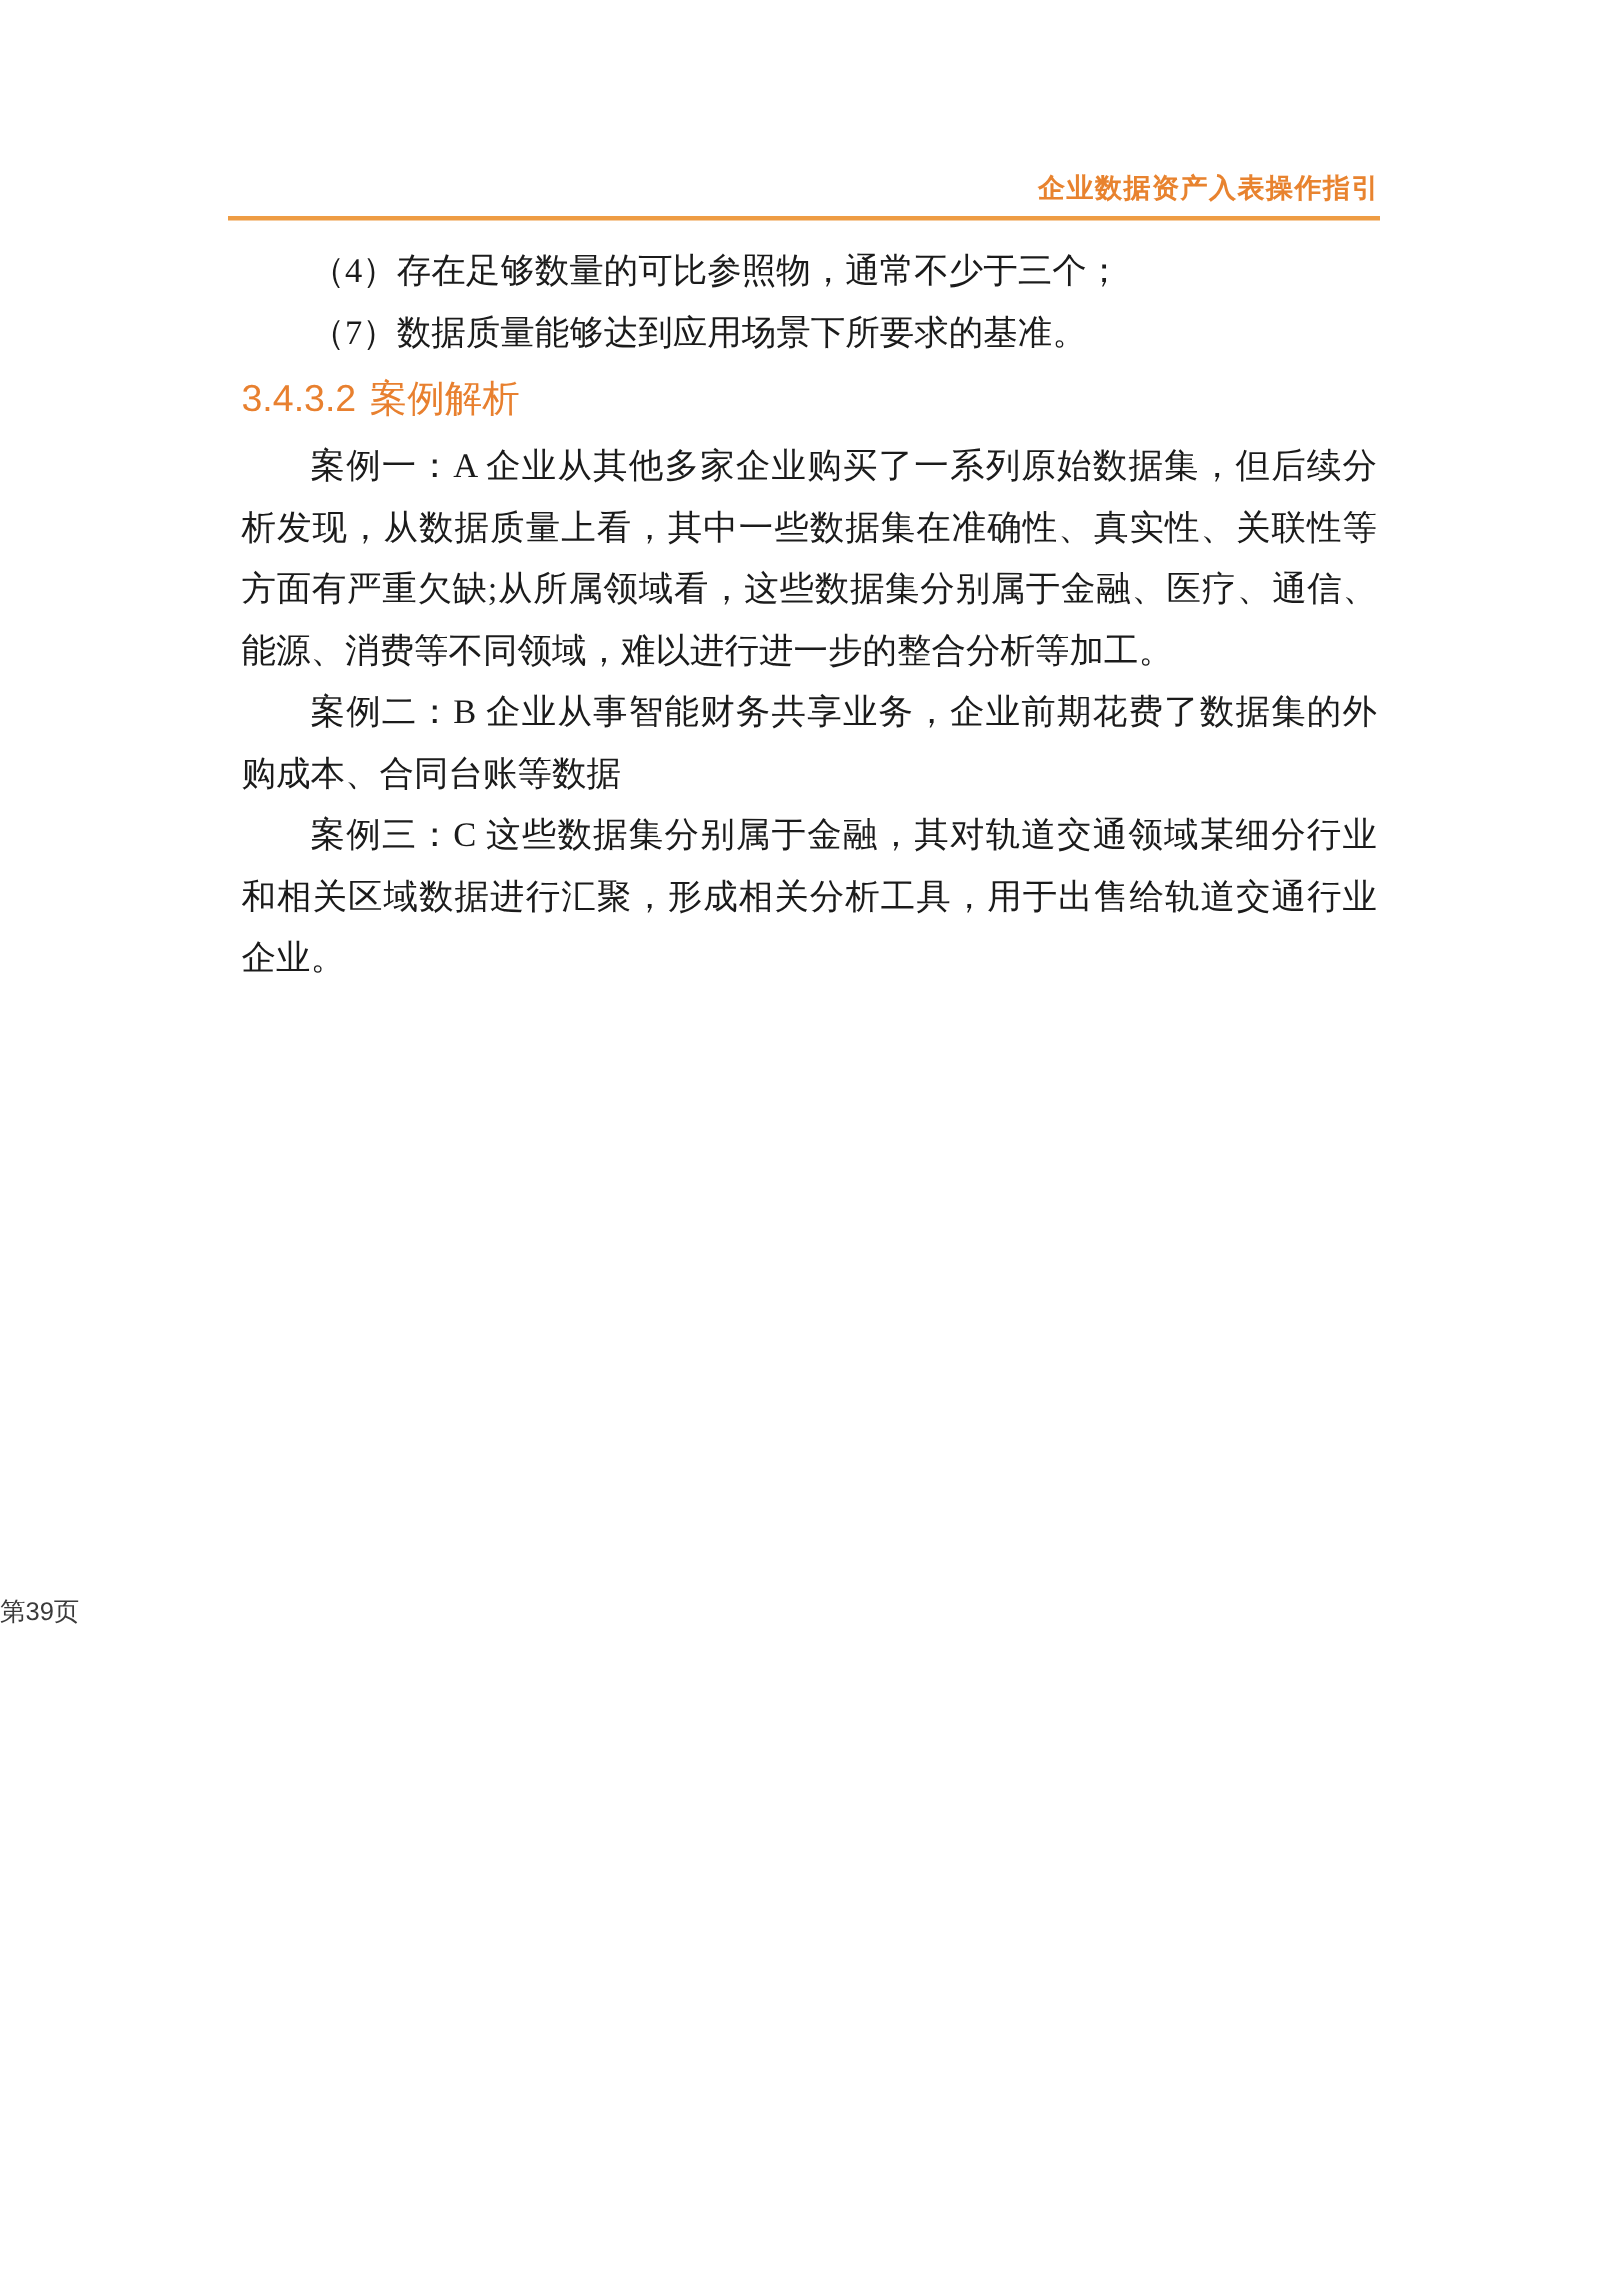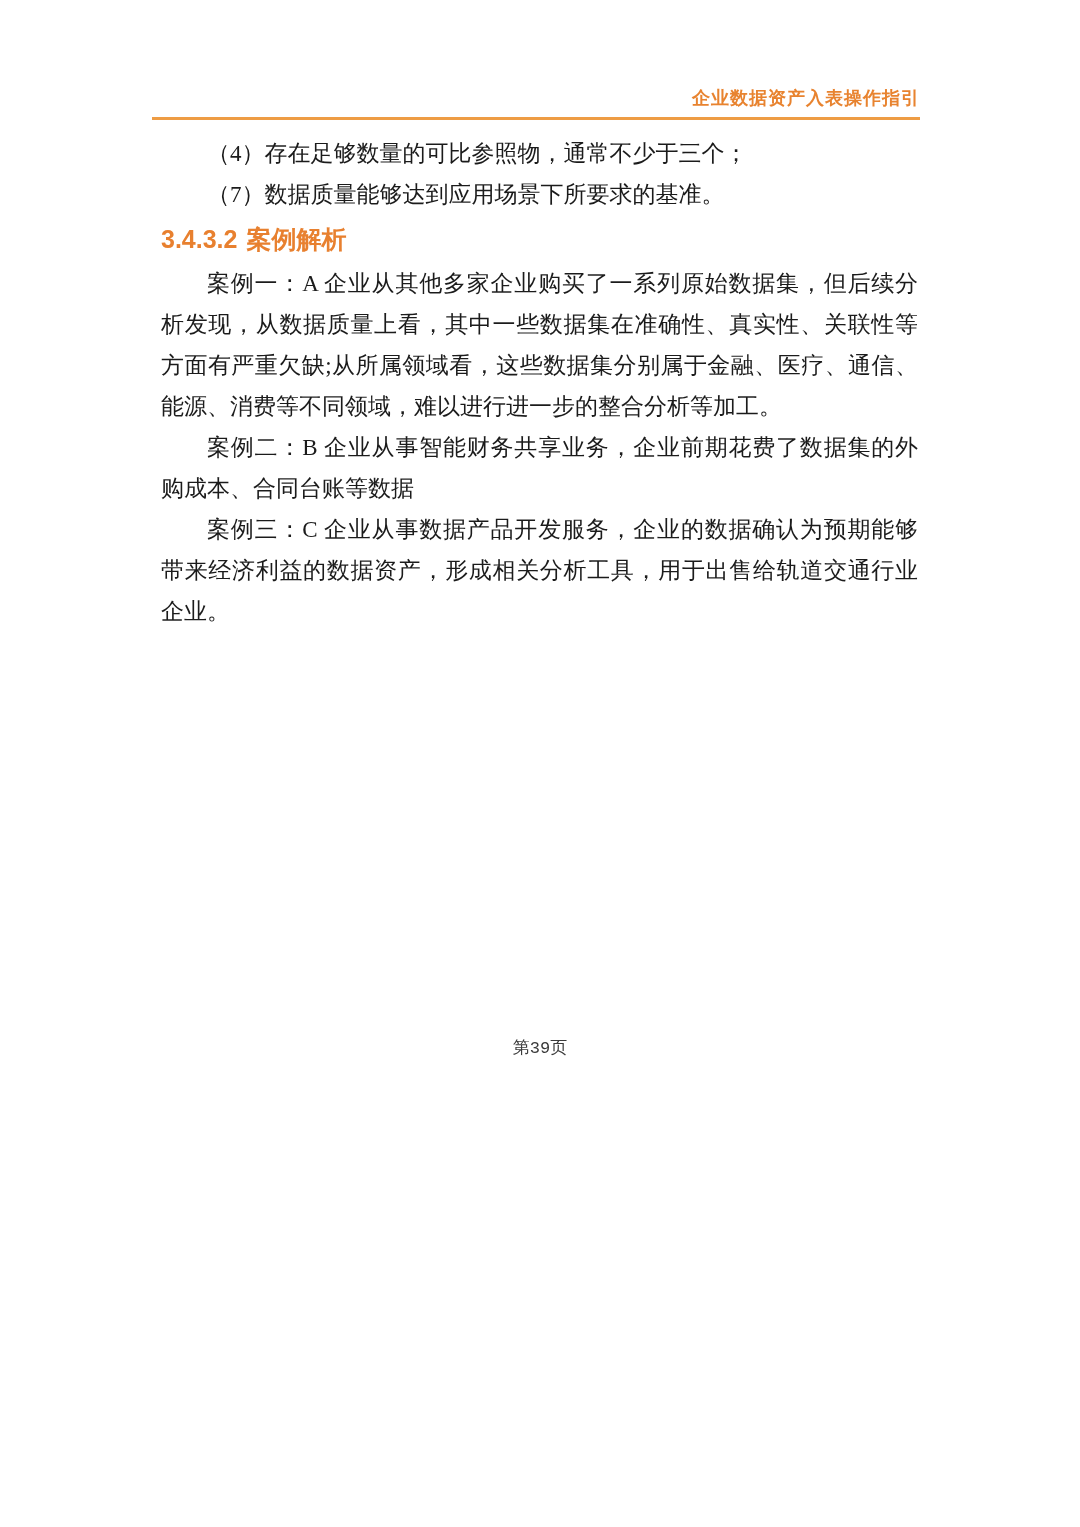--- a/index.html
+++ b/index.html
@@ -6,20 +6,21 @@
     margin: 0;
     padding: 0;
     background: #ffffff;
   }
   .page {
     position: relative;
     width: 1080px;
     height: 1189px;
     background: #ffffff;
     overflow: hidden;
+    margin-top: 27px;
   }
   
   .header {
     position: absolute;
     top: 86px;
     left: 152px;
     width: 768px;
   }
   .header-title {
     text-align: right;
@@ -46,41 +47,40 @@
     line-height: 41px;
     text-align: justify;
   }
   .list-line {
     margin: 0;
     text-indent: 2em;
   }
   .section-heading {
     margin: 2px 0 2px 0;
     font-family: "Liberation Sans", "DejaVu Sans", sans-serif;
-    font-weight: bold;
+    font-weight: normal;
     font-size: 25px;
     line-height: 44px;
     color: #E8802F;
     text-align: left;
   }
   .section-heading .section-title {
     margin-left: 9px;
   }
   .body-para {
     margin: 0;
     text-indent: 2em;
   }
   
   .footer {
     position: absolute;
     left: 0;
     right: 0;
     bottom: 130px;
-    text-align: center;
-    font-family: Liberation Mono, monospace;
+    font-family: Liberation Sans, sans-serif;
     font-size: 17px;
     color: #3a3a3a;
   }
 </style>
 </head>
 <body>
 
 <div class="page">
 
   <div class="header">
@@ -89,20 +89,20 @@
   </div>
 
   <div class="content">
     <p class="list-line">（4）存在足够数量的可比参照物，通常不少于三个；</p>
     <p class="list-line">（7）数据质量能够达到应用场景下所要求的基准。</p>
 
     <h3 class="section-heading"><span class="section-number">3.4.3.2</span><span class="section-title">案例解析</span></h3>
 
     <p class="body-para">案例一：A 企业从其他多家企业购买了一系列原始数据集，但后续分析发现，从数据质量上看，其中一些数据集在准确性、真实性、关联性等方面有严重欠缺;从所属领域看，这些数据集分别属于金融、医疗、通信、能源、消费等不同领域，难以进行进一步的整合分析等加工。</p>
     <p class="body-para">案例二：B 企业从事智能财务共享业务，企业前期花费了数据集的外购成本、合同台账等数据</p>
-    <p class="body-para">案例三：C 企业从事数据产品开发服务，企业的数据确认为预期能够带来经济利益的数据资产，形成相关分析工具，用于出售给轨道交通行业企业。</p>
+    <p class="body-para">案例三：C 这些数据集分别属于金融，其对轨道交通领域某细分行业和相关区域数据进行汇聚，形成相关分析工具，用于出售给轨道交通行业企业。</p>
   </div>
 
   <div class="footer">
     <span>第39页</span>
   </div>
 
 </div>
 
 </body></html>

